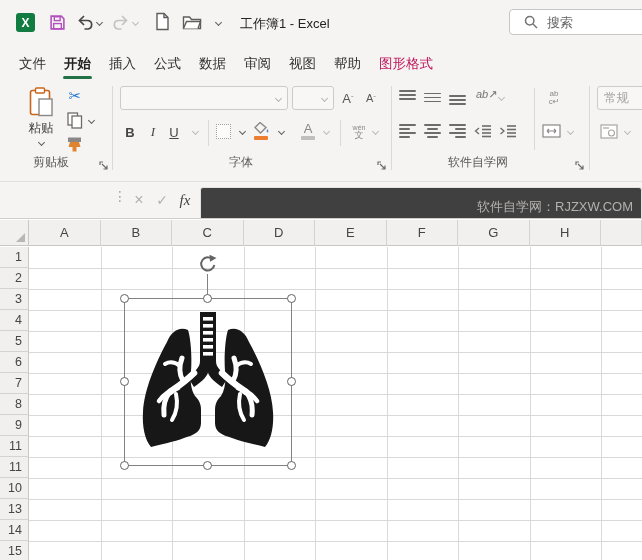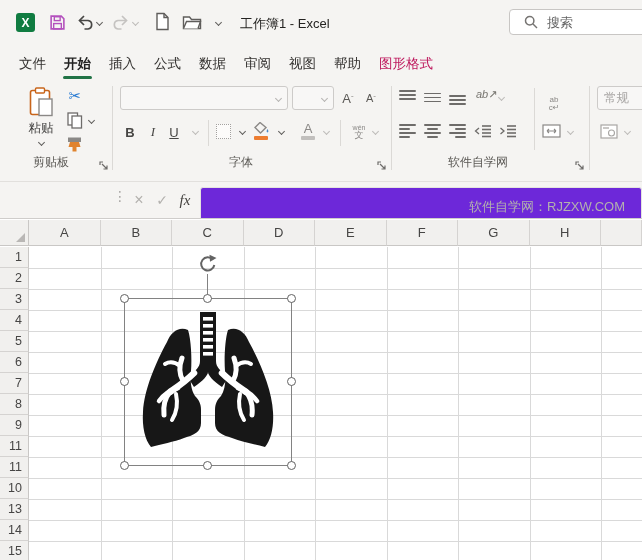--- a/index.html
+++ b/index.html
@@ -60,23 +60,23 @@
   
   .formula-row { position:absolute; left:0; top:181px; width:642px; height:37px; background:#f5f4f2;
     border-top:1px solid #e2e0dd; }
   .namebox { position:absolute; left:8px; top:5px; width:100px; height:26px; background:#fff;
     border:1px solid #c8c6c4; border-radius:3px; display:flex; align-items:center; padding:0 8px;
     font-size:13px; color:#1f1e1d; }
   .namebox .chev { margin-left:auto; }
   .fdots { position:absolute; left:113px; top:6px; color:#a9a7a5; font-size:14px; letter-spacing:-1px; }
   .fbtn { position:absolute; top:5px; width:22px; height:26px; display:flex; align-items:center;
     justify-content:center; font-size:14px; }
-  .fx-field { position:absolute; left:200px; top:5px; width:442px; height:40px; background:#6d28d9;
+  .fx-field { position:absolute; left:200px; top:5px; width:442px; height:40px; background:#404040;
     border:1px solid #e4e2df; border-radius:3px; display:flex; align-items:center; justify-content:flex-end;
-    padding-right:16px; }
+    padding-right:8px; }
   .watermark { font-size:13px; color:#b3b1ae; white-space:nowrap; }
   
   .grid { position:absolute; left:0; top:218px; width:642px; height:342px; background:#fff;
     border-top:1px solid #cfcdcb; }
   .corner { position:absolute; left:0; top:1px; width:29px; height:26px; background:#f1f0ee;
     border-right:1px solid #c9c7c5; border-bottom:1px solid #c9c7c5; }
   .corner::after { content:""; position:absolute; right:3px; bottom:3px; border-left:9px solid transparent;
     border-bottom:9px solid #b9b7b5; }
   .col-h { position:absolute; top:1px; height:26px; background:#f1f0ee; border-right:1px solid #d5d3d1;
     border-bottom:1px solid #c9c7c5; display:flex; align-items:center; justify-content:center;
@@ -320,21 +320,21 @@
             <line x1="8" y1="2" x2="17" y2="2"></line>
             <line x1="8" y1="5.5" x2="17" y2="5.5"></line>
             <line x1="8" y1="9" x2="17" y2="9"></line>
             <line x1="8" y1="12.5" x2="17" y2="12.5"></line>
           </g>
       </svg>
     </div>
 
     <div class="ribbon-sep" style="left:534px;top:8px;height:62px;"></div>
 
-    <div class="rbtn wrapicon" style="left:543px;top:16px;width:22px;">
+    <div class="rbtn wrapicon" style="left:543px;top:10px;width:22px;">
       <span>ab</span>
       <span>c↵</span>
     </div>
 
     <div class="rbtn" style="left:542px;top:44px;">
       <svg width="19" height="14" viewBox="0 0 19 14">
         <rect x="1" y="1" width="17" height="12" fill="#fff" stroke="#8a8886" stroke-width="1.2"></rect>
         <path d="M5,7 L14,7 M5,7 l2,-2 M5,7 l2,2 M14,7 l-2,-2 M14,7 l-2,2" stroke="#8a8886" stroke-width="1.1" fill="none"></path>
       </svg>
     </div>

